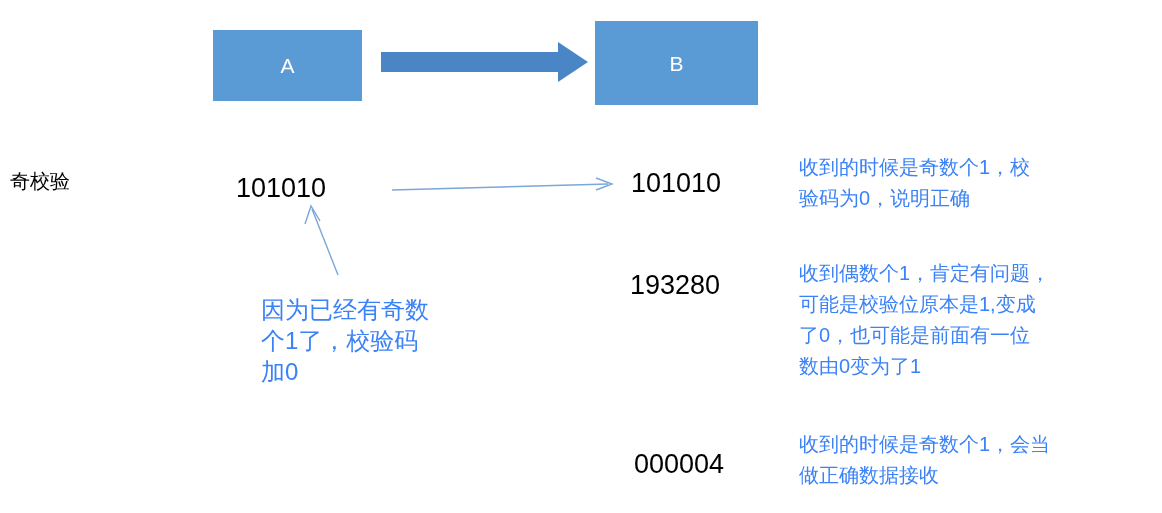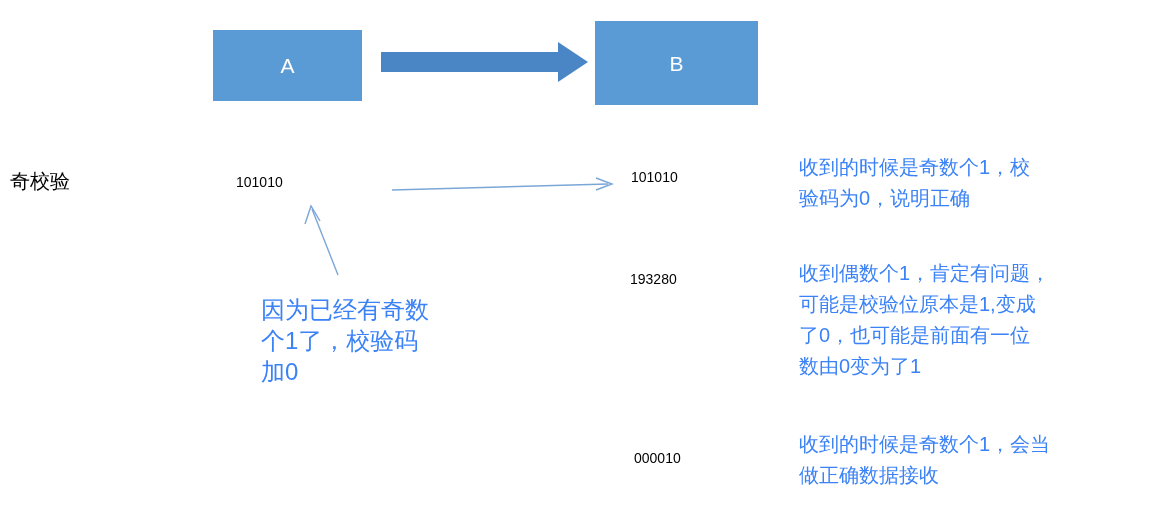--- a/index.html
+++ b/index.html
@@ -48,21 +48,21 @@
     color: #000000;
   }
   #left-scheme-label {
     left: 10px;
     top: 171px;
     font-size: 20px;
   }
 
   .binary-text {
     position: absolute;
-    font-size: 14px;
+    font-size: 27px;
     line-height: 1;
     letter-spacing: 0px;
     white-space: pre;
     color: #000000;
   }
   #sent-binary { left: 236px; top: 175px; }
   #recv-binary-1 { left: 631px; top: 170px; }
   #recv-binary-2 { left: 630px; top: 272px; }
   #recv-binary-3 { left: 634px; top: 451px; }
 
@@ -119,21 +119,21 @@
   <div class="cjk-label" id="left-scheme-label">奇校验</div>
 
   <div class="binary-text" id="sent-binary">101010</div>
 
   <div class="note-block" id="parity-note">因为已经有奇数
 个1了，校验码
 加0</div>
 
   <div class="binary-text" id="recv-binary-1">101010</div>
   <div class="binary-text" id="recv-binary-2">193280</div>
-  <div class="binary-text" id="recv-binary-3">000010</div>
+  <div class="binary-text" id="recv-binary-3">000004</div>
 
   <div class="note-block" id="note-1">收到的时候是奇数个1，校
 验码为0，说明正确</div>
   <div class="note-block" id="note-2">收到偶数个1，肯定有问题，
 可能是校验位原本是1,变成
 了0，也可能是前面有一位
 数由0变为了1</div>
   <div class="note-block" id="note-3">收到的时候是奇数个1，会当
 做正确数据接收</div>
 

